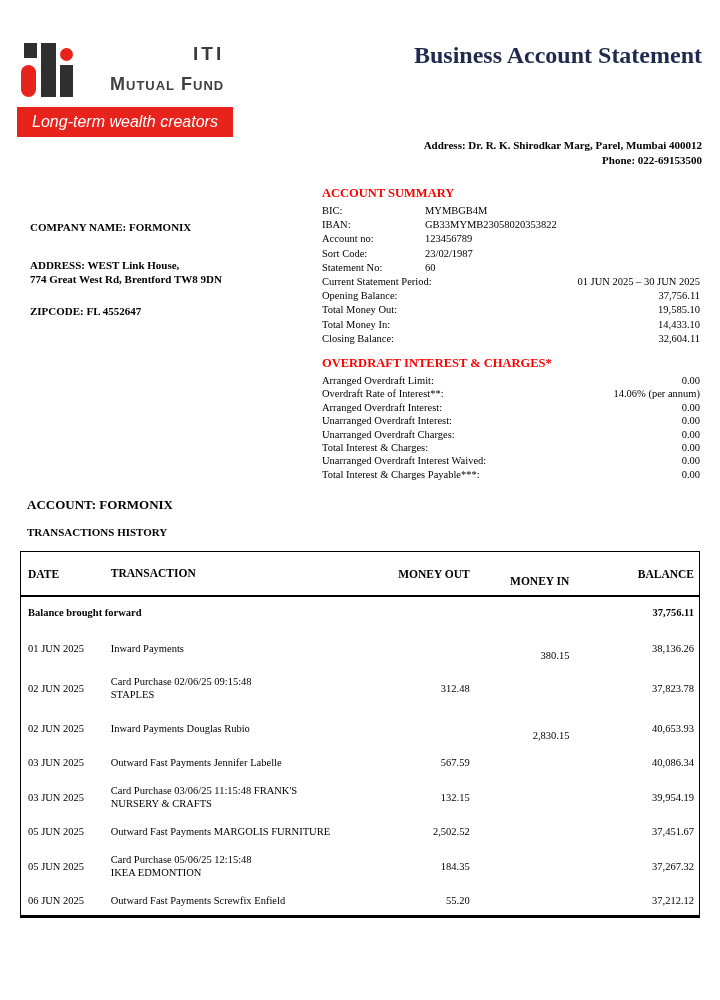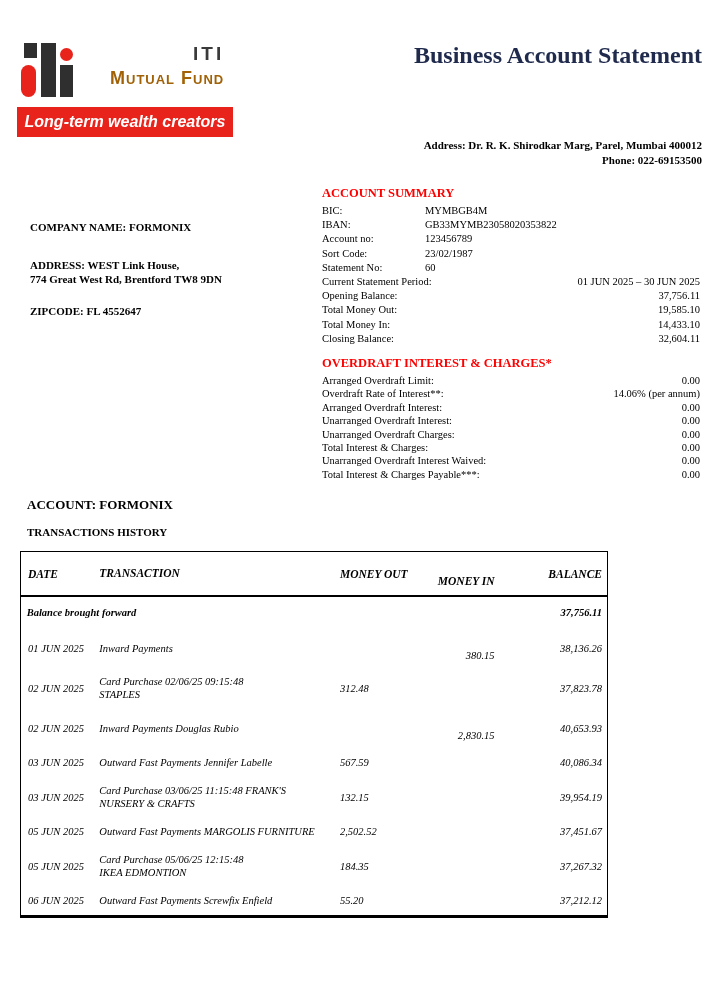--- a/index.html
+++ b/index.html
@@ -13,25 +13,25 @@
   .brand-block { position:absolute; left:17px; top:38px; width:230px; height:62px;text-align:right; }
   .brand-mark { position:absolute; left:0; top:0; width:88px; height:62px; }
   .bm { position:absolute; }
   .bm-sq     { left:7px;  top:5px;  width:13px; height:15px; background:#2f2f2f; }
   .bm-oval   { left:4px;  top:27px; width:15px; height:32px; background:#e8231c; border-radius:8px; }
   .bm-mid    { left:24px; top:5px;  width:15px; height:54px; background:#2f2f2f; }
   .bm-dot    { left:43px; top:10px; width:13px; height:13px; background:#e8231c; border-radius:50%; }
   .bm-right  { left:43px; top:27px; width:13px; height:32px; background:#2f2f2f; }
   .brand-text { position:absolute; left:93px; top:6px; font-family:"Liberation Sans", sans-serif; line-height:1; }
   .brand-top  { font-size:19px; font-weight:bold; color:#3a3a3a; letter-spacing:3px; }
-  .brand-bottom { font-size:18px; font-weight:bold; color:#a16207; font-variant:small-caps; letter-spacing:1px; margin-top:6px; }
+  .brand-bottom { font-size:18px; font-weight:bold; color:#404040; font-variant:small-caps; letter-spacing:1px; margin-top:12px; }
   .tagline-banner {
     position:absolute; left:17px; top:107px; width:216px; height:30px; background:#e8231c;
     display:flex; align-items:center; justify-content:center;
-    color:#fff; font-family:"Liberation Sans", sans-serif; font-style:italic; font-weight:bold; font-size:16px;
+    color:#fff; font-family:"Liberation Sans", sans-serif; font-style:italic; font-weight:normal; font-size:16px;
   }
 
   
   .doc-title {
     position:absolute; top:42px; right:18px;
     font-size:24px; font-weight:bold; color:#1f2a4c;
   }
   .header-address {
     position:absolute; top:138px; right:18px; text-align:right;
     font-size:11px; font-weight:bold; line-height:15px;
@@ -49,27 +49,27 @@
   .sec-title { color:#ff0000; font-weight:bold; font-size:12.5px; margin-bottom:3px; }
   .kv-row { display:flex; font-size:10.5px; line-height:14.2px; }
   .overdraft-block .kv-row { line-height:13.4px; }
   .kv-row.vleft .kv-label { width:103px; flex:0 0 auto; }
   .kv-row.vright .kv-value { margin-left:auto; text-align:right; }
 
   
   .account-title  { position:absolute; left:27px; top:497px; font-size:13px; font-weight:bold; }
   .history-title  { position:absolute; left:27px; top:526px; font-size:11px; font-weight:bold; }
 
-  .tx-table { position:absolute; left:20px; top:551px; width:588px; border:1px solid #000; border-bottom-width:3px; background:#fff;font-style:italic; }
+  .tx-table { position:absolute; left:20px; top:551px; width:680px; border:1px solid #000; border-bottom-width:3px; background:#fff; }
   .tx-header { display:flex; align-items:center; font-size:11.5px; font-weight:bold; border-bottom:2px solid #000; padding:8px 0; }
   .tx-row { display:flex; align-items:center; font-size:10.5px; padding:7px 0; }
   .opening-row { font-weight:bold; padding:8px 0; }
   .c-date { width:90px; padding-left:7px; }
   .c-desc { width:280px; white-space:pre-line; line-height:13px; }
-  .c-out  { width:80px;  text-align:left; }
+  .c-out  { width:80px;  text-align:right; }
   .c-in   { width:100px; text-align:right;margin-top:15px; }
   .c-bal  { width:130px; text-align:right; padding-right:5px; }
 </style>
 </head>
 <body>
 
 <div class="brand-block">
   <div class="brand-mark">
     <div class="bm bm-sq"></div>
     <div class="bm bm-oval"></div>

